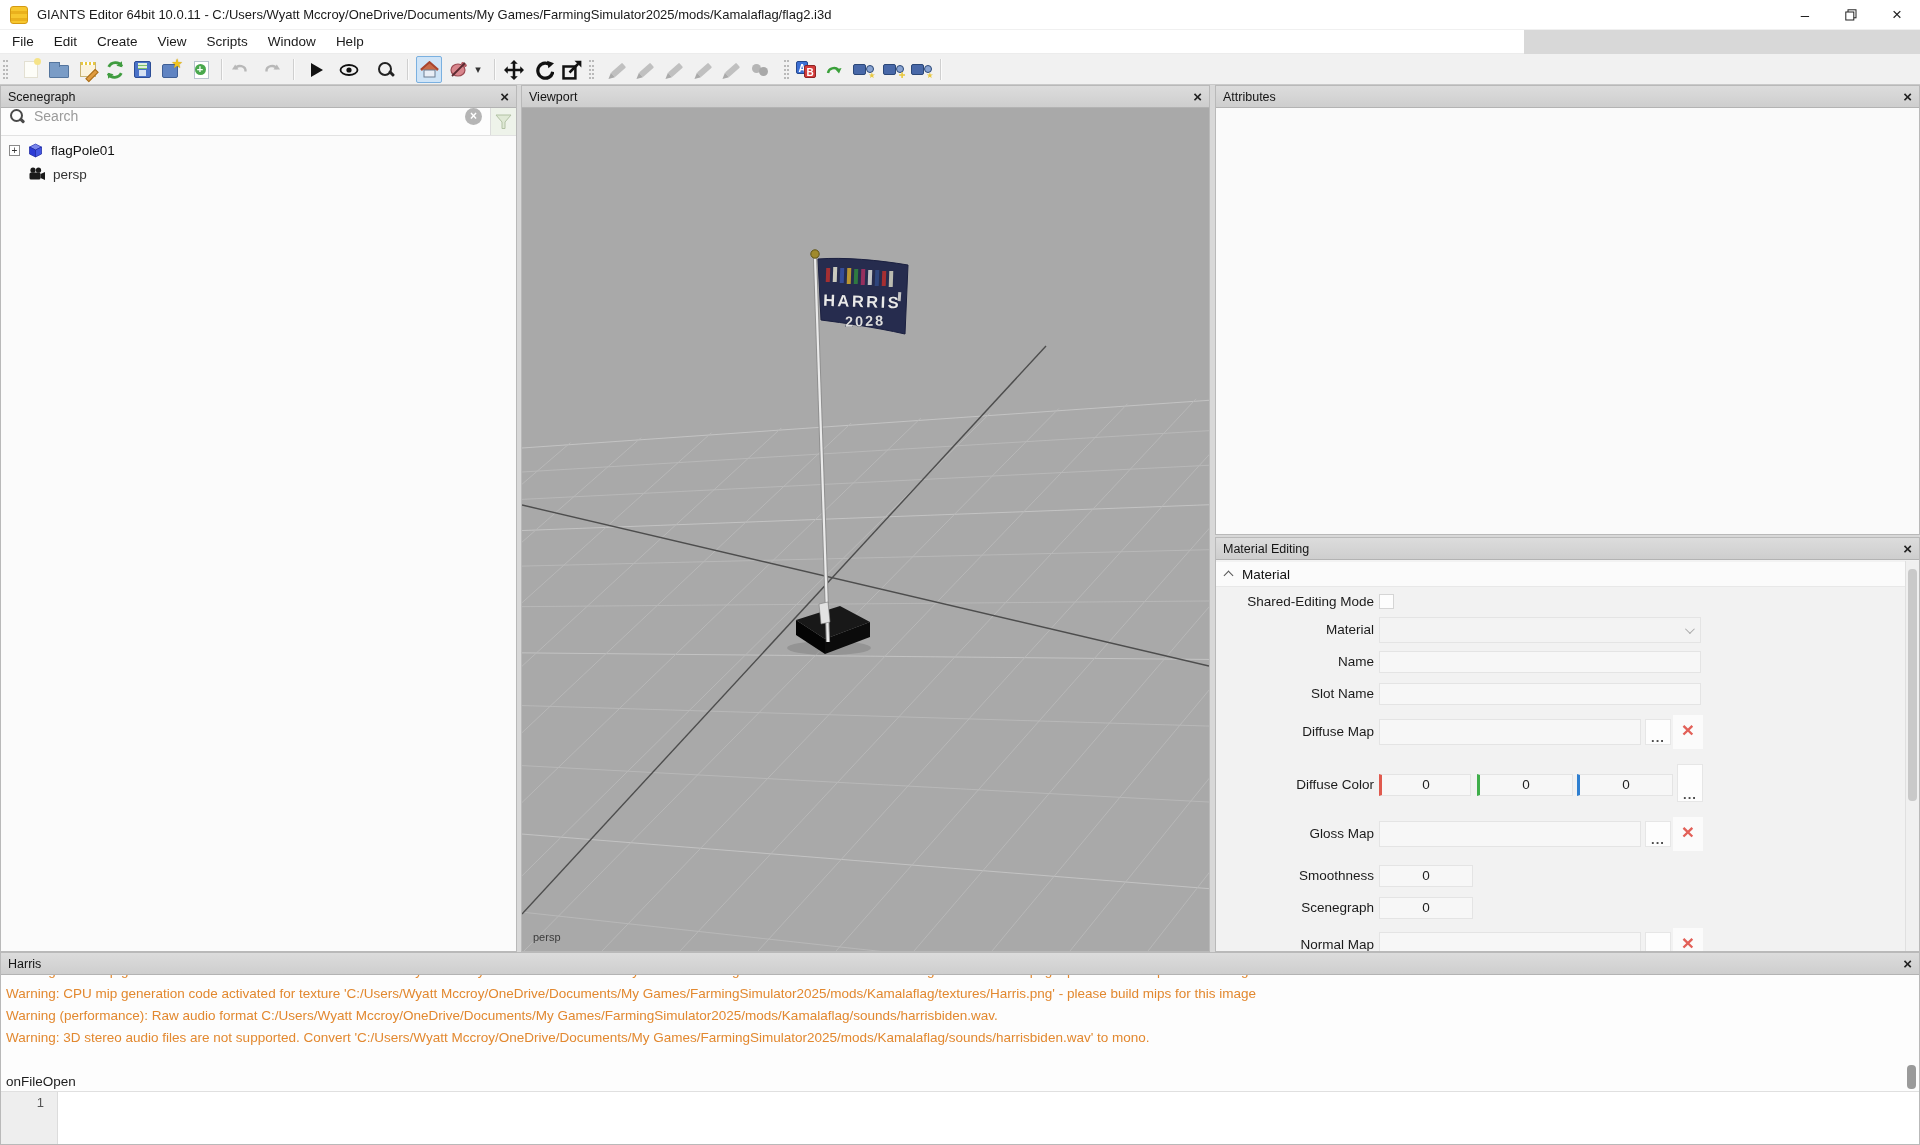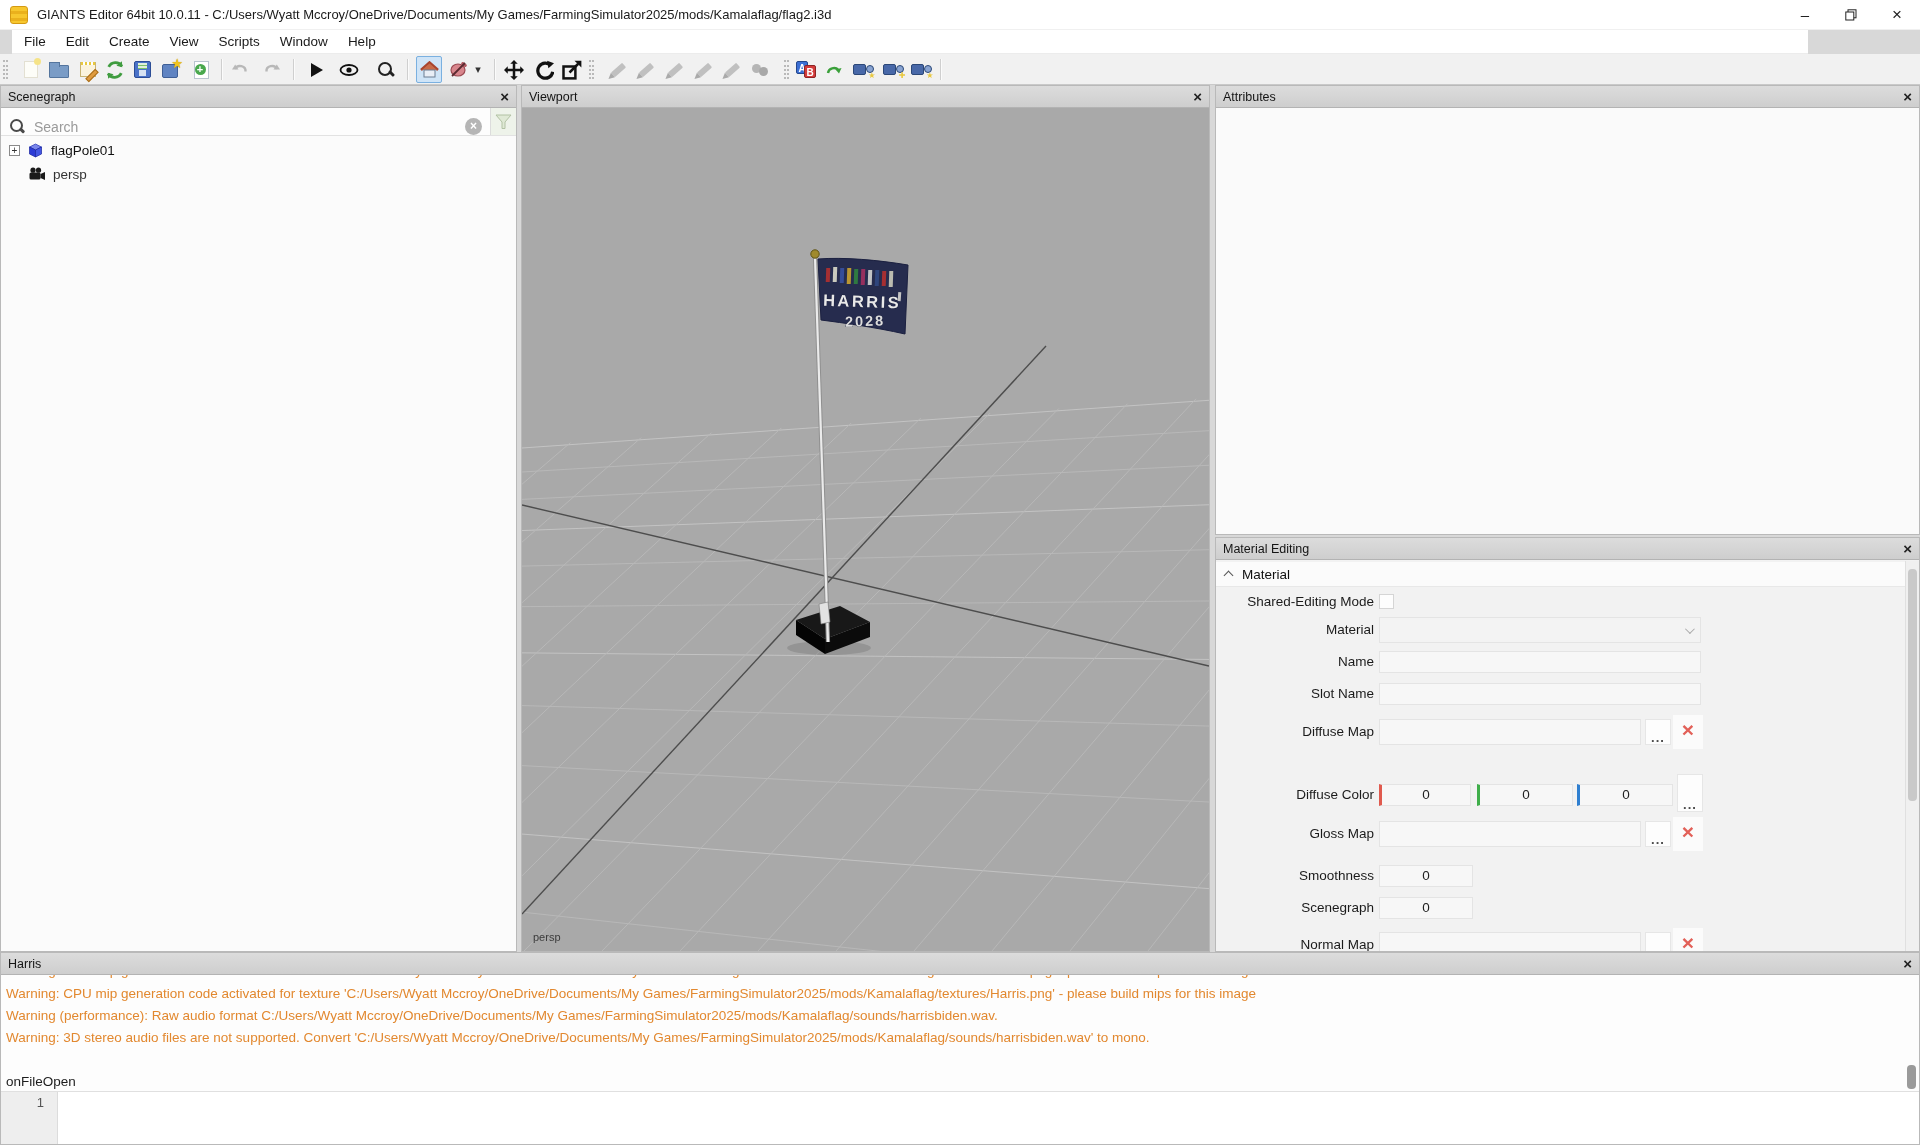--- a/index.html
+++ b/index.html
@@ -9,21 +9,21 @@
   
   .titlebar { position:absolute; left:0; top:0; width:1920px; height:30px; background:#ffffff; display:flex; align-items:center; border-bottom:1px solid #f0f0f0; }
   .app-icon { width:18px; height:18px; margin:0 9px 0 10px; border-radius:3px;
     background:repeating-linear-gradient(180deg,#f7c72e 0 4px,#eab11d 4px 7px); border:1px solid #d49a12; }
   .title-text { font-size:13px; color:#1a1a1a; white-space:nowrap; }
   .win-controls { margin-left:auto; display:flex; height:30px; }
   .win-btn { width:46px; height:30px; display:flex; align-items:center; justify-content:center; color:#222; font-size:15px; }
   .restore-glyph { display:block; }
 
   
-  .menubar { position:absolute; left:0; top:30px; width:1796px; height:24px; background:#ffffff; display:flex; align-items:center; border-bottom:1px solid #ececec;margin-left:12px; }
+  .menubar { position:absolute; left:0; top:30px; width:1524px; height:24px; background:#ffffff; display:flex; align-items:center; border-bottom:1px solid #ececec; }
   .menu-item { padding:0 10px; font-size:13.5px; color:#1a1a1a; line-height:24px; }
   .menu-item:first-child { padding-left:12px; }
 
   
   .toolbar { position:absolute; left:0; top:54px; width:1920px; height:31px; background:#f1f1f1; border-bottom:1px solid #c9c9c9; }
   .tslot { position:absolute; top:56px; width:26px; height:27px; display:flex; align-items:center; justify-content:center; }
   .tsep { position:absolute; top:59px; width:2px; height:21px; border-left:1px solid #cfcfcf; border-right:1px solid #fbfbfb; }
   .tgrip { position:absolute; top:60px; width:5px; height:19px; border-left:2px dotted #b9b9b9; border-right:2px dotted #b9b9b9; }
   .sel { background:#cfe4f7; border:1px solid #7ab0e0; border-radius:2px; }
 
@@ -61,21 +61,21 @@
   .i-cam .lens { position:absolute; right:0; top:3px; width:8px; height:8px; background:#89a4d2; border:1px solid #2c4878; border-radius:50%; }
   .i-cam .badge { position:absolute; right:-2px; bottom:-3px; font-size:8px; color:#e8c840; }
 
   
   .panel { position:absolute; background:#fafafa; border:1px solid #b9b9b9; }
   .phead { height:22px; background:linear-gradient(#dcdcdc,#cecece); border-bottom:1px solid #b3b3b3; display:flex; align-items:center; padding:0 7px; }
   .phead .ptitle { font-size:12.5px; color:#141414; }
   .phead .pclose { margin-left:auto; font-size:15px; font-weight:bold; color:#222; line-height:20px; }
 
   
-  .searchrow { position:absolute; left:0; top:22px; width:100%; height:28px; background:#fdfdfd; border-bottom:1px solid #e2e2e2; display:flex; align-items:flex-end; }
+  .searchrow { position:absolute; left:0; top:22px; width:100%; height:28px; background:#fdfdfd; border-bottom:1px solid #e2e2e2; display:flex; align-items:flex-start; }
   .sg-mag { position:relative; width:17px; height:17px; margin-left:8px; }
   .sg-mag::before { content:""; position:absolute; left:1px; top:1px; width:9px; height:9px; border:2px solid #4a4a4a; border-radius:50%; }
   .sg-mag::after { content:""; position:absolute; left:10px; top:11px; width:6px; height:3px; background:#4a4a4a; border-radius:1px; transform:rotate(45deg); }
   .search-input { flex:1; margin-left:8px; border:none; outline:none; background:transparent; font-size:14px; color:#333; font-family:"Liberation Sans",sans-serif; }
   .search-input::placeholder { color:#9a9a9a; }
   .sg-clear { width:17px; height:17px; border-radius:50%; background:#b5b5b5; color:#fff; font:bold 12px/16px "Liberation Sans",sans-serif; text-align:center; margin-right:8px; }
   .sg-filter { width:26px; height:27px; background:#eef3ea; border-left:1px solid #dcdcdc; display:flex; align-items:center; justify-content:center; }
   .tree { position:absolute; left:0; top:50px; right:0; bottom:0; background:#fbfbfb; }
   .trow { position:absolute; left:0; height:24px; display:flex; align-items:center; font-size:13.5px; color:#111; }
   .expander { width:11px; height:11px; border:1px solid #8a8a8a; background:#fff; font:10px/9px "Liberation Sans",sans-serif; text-align:center; color:#333; margin-right:7px; }
@@ -457,21 +457,21 @@
     <span class="mfield" style="left:163px; width:322px;"></span>
   </div>
 
   <div class="mrow" style="top:181px;">
     <span class="mlabel">Diffuse Map</span>
     <span class="mfield tall" style="left:163px; width:262px;"></span>
     <span class="dotsbtn" style="left:429px; top:0; height:26px;">...</span>
     <span class="redx" style="left:457px; top:-4px; height:34px;">×</span>
   </div>
 
-  <div class="mrow" style="top:244px;text-decoration:underline;">
+  <div class="mrow" style="top:234px;text-decoration:underline;">
     <span class="mlabel">Diffuse Color</span>
     <span class="mfield mval" style="left:163px; width:92px; border-left:3px solid #e05a4e;">0</span>
     <span class="mfield mval" style="left:261px; width:96px; border-left:3px solid #3fae4a;">0</span>
     <span class="mfield mval" style="left:361px; width:96px; border-left:3px solid #2f7fd0;">0</span>
     <span class="dotsbtn" style="left:461px; top:-8px; height:38px;">...</span>
   </div>
 
   <div class="mrow" style="top:283px;">
     <span class="mlabel">Gloss Map</span>
     <span class="mfield tall" style="left:163px; width:262px;"></span>

